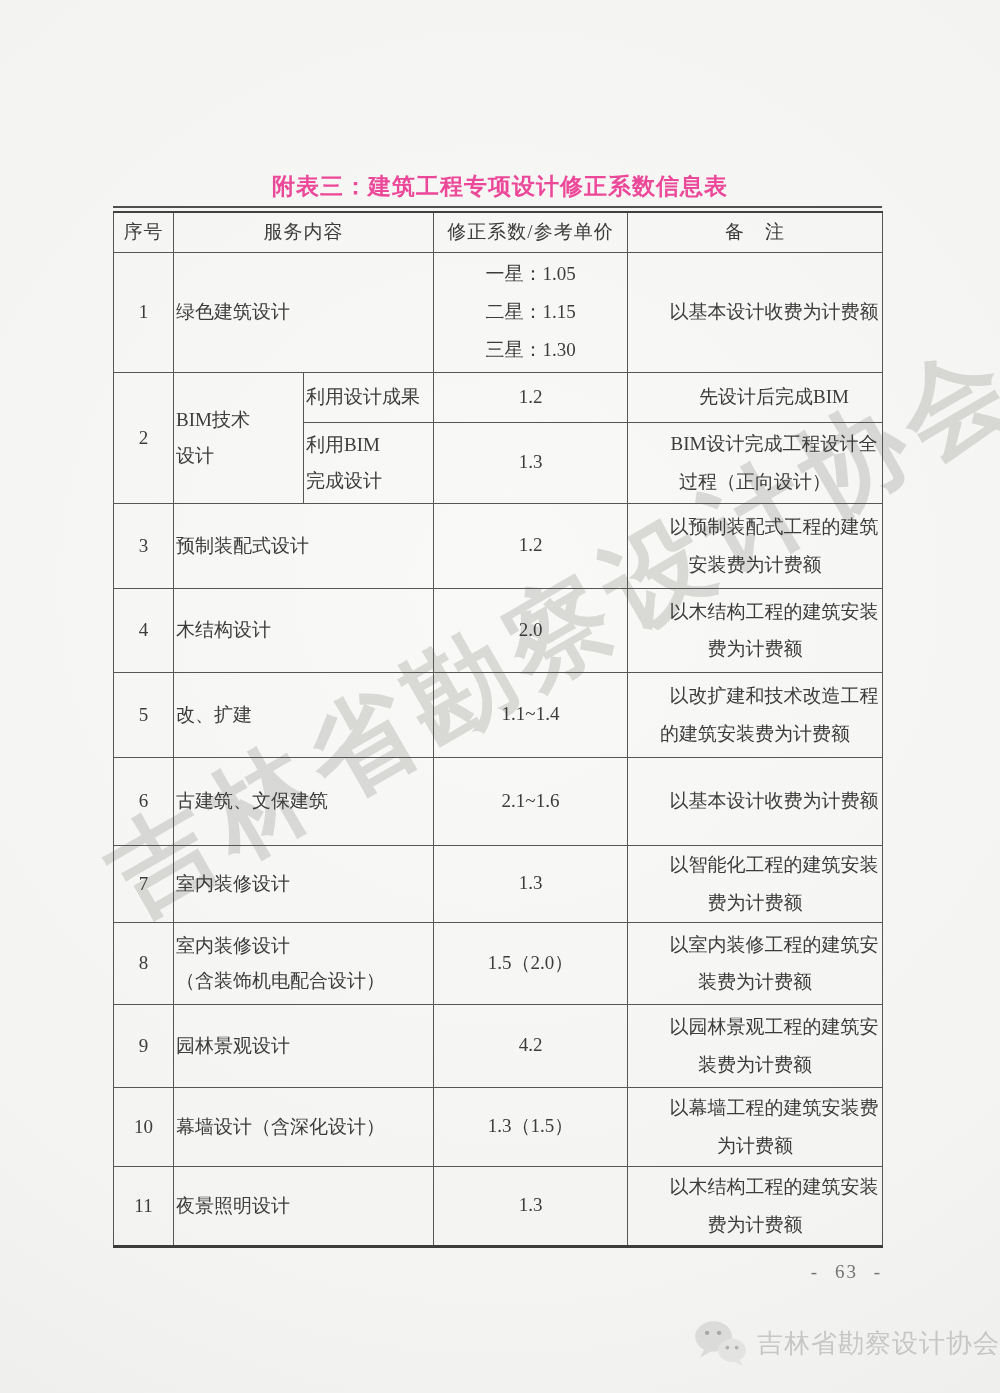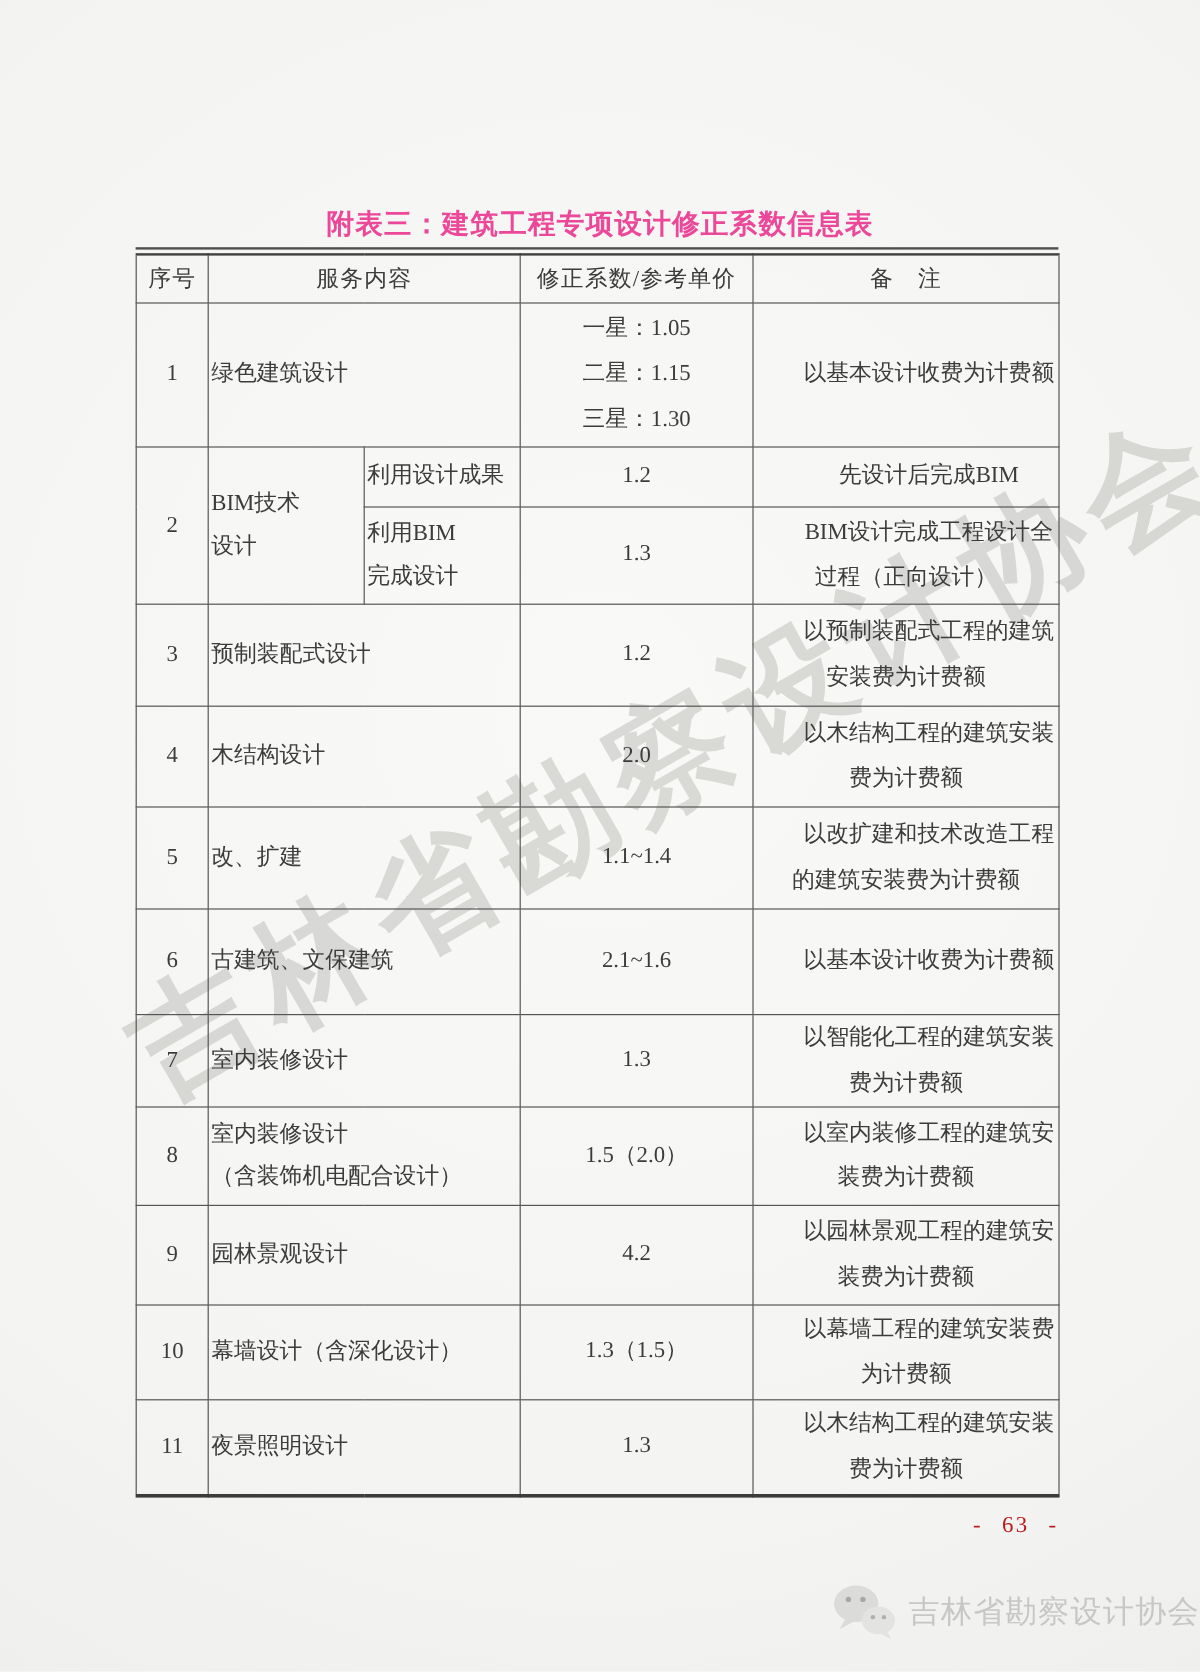--- a/index.html
+++ b/index.html
@@ -33,21 +33,21 @@
     font-weight:normal;background:transparent;
   }
   .coef-table th{font-size:19px;letter-spacing:1px;}
   .no-cell{text-align:center;}
   .svc-cell{text-align:left;white-space:pre-line;line-height:1.85;}
   .coef-cell{text-align:center;line-height:1.9;}
   .coef-block{display:inline-block;text-align:left;white-space:pre-line;line-height:2.0;}
   .note-cell{text-align:center;text-indent:2em;line-height:1.95;padding:0 2px;}
   .page-number{
     position:absolute;top:1261px;left:113px;width:769px;text-align:right;
-    font-size:19px;letter-spacing:2px;word-spacing:9px;color:#b91c1c;z-index:2;
+    font-size:19px;letter-spacing:2px;word-spacing:9px;color:#737373;z-index:2;
   }
   .footer-brand{
     position:absolute;left:692px;top:1319px;display:flex;align-items:center;gap:9px;
     z-index:2;opacity:.95;
   }
   .brand-text{
     font-size:26px;letter-spacing:1px;color:#c5c5c3;
     font-family:"Liberation Serif","DejaVu Serif",serif;
   }
 </style>

